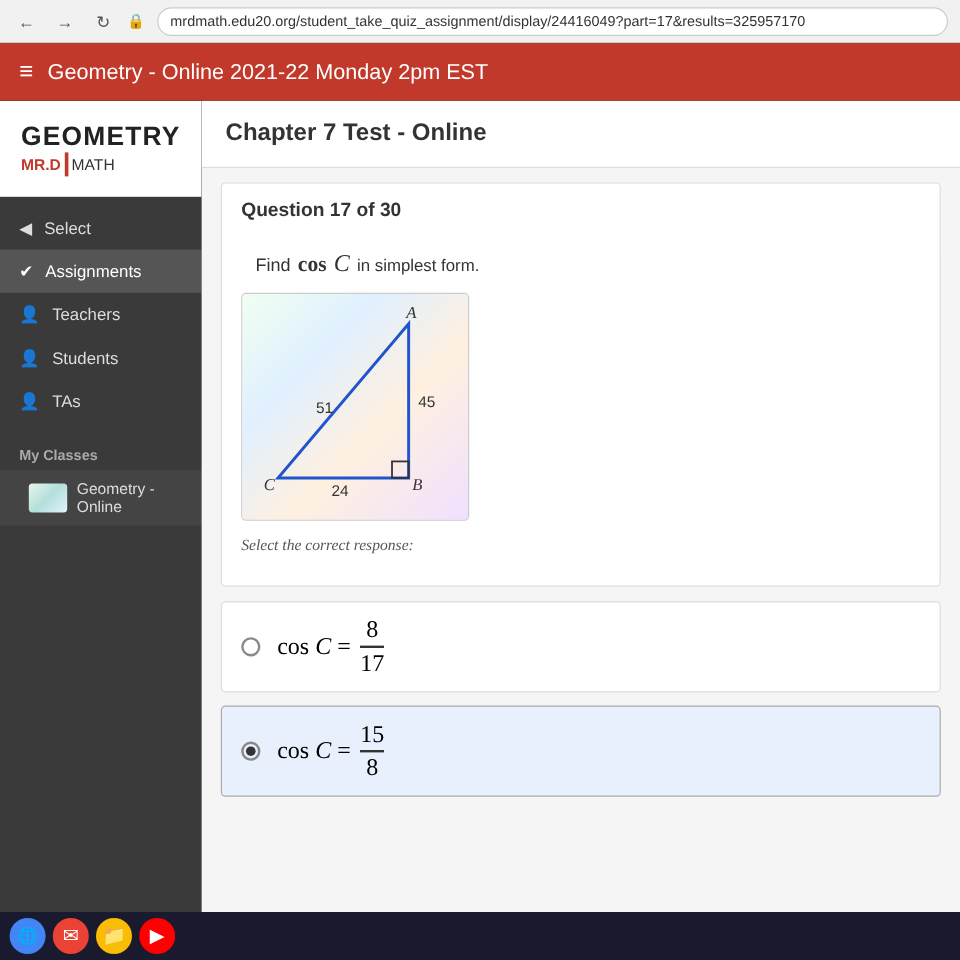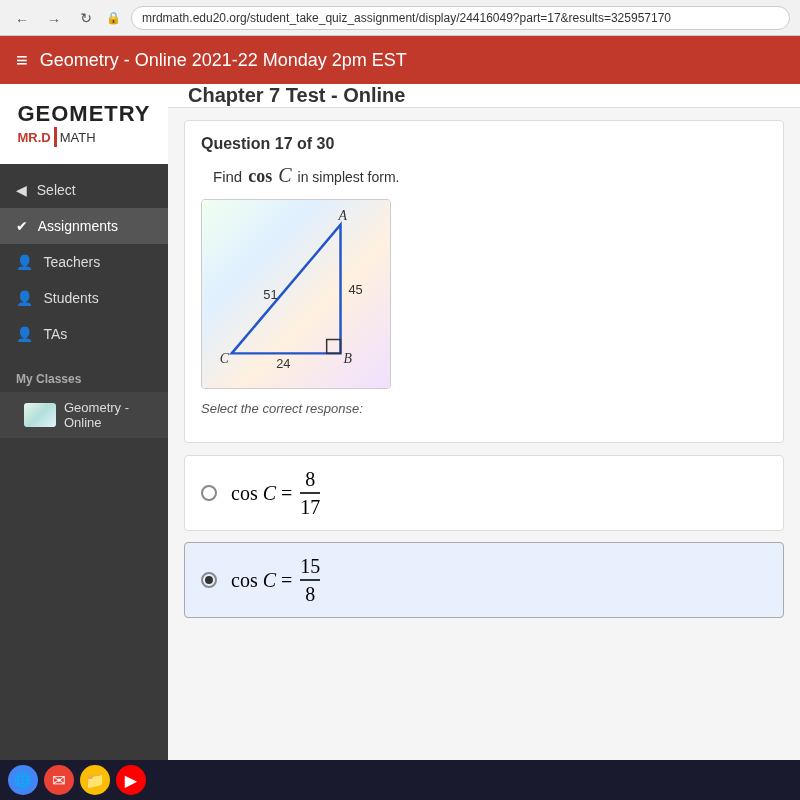--- a/index.html
+++ b/index.html
@@ -163,41 +163,41 @@
     
     .content {
       flex: 1;
       background: #f5f5f5;
       overflow-y: auto;
       padding: 0;
     }
 
     .content-header {
       background: white;
-      padding: 0 20px;
+      padding: 16px 20px;
       border-bottom: 1px solid #ddd;
     }
     .content-title {
       font-size: 20px;
       font-weight: 600;
       color: #333;
     }
 
     .question-box {
       background: white;
       margin: 12px 16px;
       padding: 14px 16px;
       border: 1px solid #ddd;
       border-radius: 4px;
     }
     .question-number {
       font-size: 16px;
       font-weight: 600;
       color: #333;
-      margin-bottom: 11px;
+      margin-bottom: 24px;
     }
     .question-prompt {
       font-size: 15px;
       color: #333;
       margin-bottom: 12px;
       display: flex;
       align-items: baseline;
       gap: 6px;
     }
     .question-prompt .find-text { font-size: 15px; margin-left: 12px; }
@@ -227,20 +227,21 @@
       position: absolute;
       top: 0; left: 0;
       width: 100%; height: 100%;
     }
 
     .select-text {
       font-size: 13px;
       font-style: italic;
       color: #555;
       margin-bottom: 12px;
+      font-family: Liberation Serif, serif;
     }
 
     
     .answer-option {
       display: flex;
       align-items: center;
       padding: 12px 16px;
       margin: 0 16px 11px;
       background: white;
       border: 1px solid #ddd;

